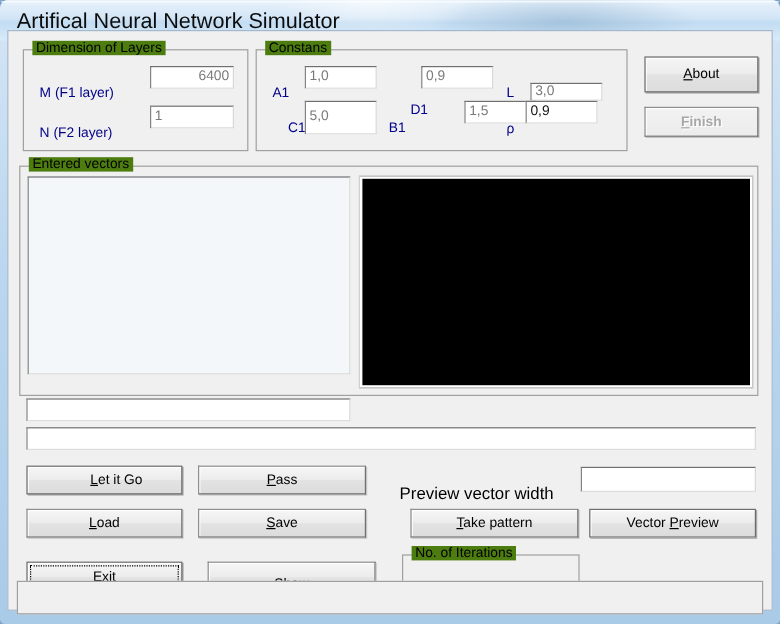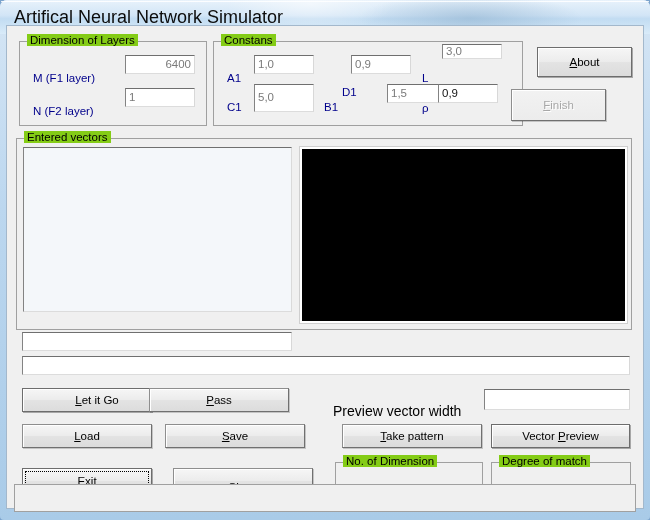--- a/index.html
+++ b/index.html
@@ -43,21 +43,21 @@
   }
 
   
   .group{
     position:absolute;box-sizing:border-box;
     border:1px solid #a0a0a0;
     border-radius:0;
   }
   .group > .legend{
     position:absolute;top:-8px;left:7px;
-    background:#84cc16;
+    background:#4d7c0f;
     padding:0 3px;
     font-size:11.5px;color:#000;white-space:nowrap;
   }
 
   .field{
     position:absolute;box-sizing:border-box;
     background:#fff;
     border:1px solid #8c8c8c;
     border-top-color:#6f6f6f;border-left-color:#838383;
     border-right-color:#d8d8d8;border-bottom-color:#dcdcdc;
@@ -139,55 +139,55 @@
     <div class="group" style="left:206px;top:15px;width:310px;height:85px;">
       <span class="legend">Constans</span>
 
       <span class="label" style="left:13px;top:18px;">A1</span>
       <div class="field" style="left:40px;top:13px;width:60px;height:19px;">1,0</div>
 
       <span class="label" style="left:110px;top:32px;padding-left:18px;">D1</span>
       <div class="field" style="left:137px;top:13px;width:60px;height:19px;">0,9</div>
 
       <span class="label" style="left:208px;top:18px;">L</span>
-      <div class="field" style="left:228px;top:2px;width:60px;height:15px;">3,0</div>
-
-      <span class="label" style="left:13px;top:47px;">C1</span>
+      <div class="field" style="left:228px;top:27px;width:60px;height:15px;">3,0</div>
+
+      <span class="label" style="left:26px;top:47px;">C1</span>
       <div class="field" style="left:40px;top:42px;width:60px;height:28px;">5,0</div>
 
       <span class="label" style="left:110px;top:47px;">B1</span>
       <div class="field" style="left:137px;top:42px;width:60px;height:19px;margin-left:36px;">1,5</div>
 
       <span class="label" style="left:208px;top:48px;">ρ</span>
       <div class="field dark" style="left:224px;top:42px;width:60px;height:19px;">0,9</div>
     </div>
 
     <div class="btn defaultbtn" style="left:530px;top:21px;width:95px;height:30px;">
       <span><u>A</u><span>bout</span></span>
     </div>
-    <div class="btn disabled" style="left:504px;top:63px;width:95px;height:32px;">
+    <div class="btn disabled" style="left:530px;top:63px;width:95px;height:25px;font-weight:bold;">
       <span><u>F</u><span>inish</span></span>
     </div>
 
     <div class="group" style="left:9px;top:112px;width:616px;height:192px;">
       <span class="legend">Entered vectors</span>
 
       <div class="listbox" style="left:6px;top:8px;width:269px;height:165px;"></div>
 
       <div class="blackpanel" style="left:283px;top:8px;width:327px;height:176px;"></div>
     </div>
 
     <div class="field empty" style="left:15px;top:306px;width:270px;height:19px;"></div>
 
     <div class="field empty" style="left:15px;top:330px;width:608px;height:19px;"></div>
 
     <div class="btn defaultbtn" style="left:15px;top:362px;width:130px;height:24px;padding-left:20px;">
       <span><u>L</u><span>et it Go</span></span>
     </div>
-    <div class="btn" style="left:142px;top:362px;width:140px;height:24px;">
+    <div class="btn" style="left:158px;top:362px;width:140px;height:24px;">
       <span><u>P</u><span>ass</span></span>
     </div>
     <div class="btn" style="left:15px;top:398px;width:130px;height:24px;">
       <span><u>L</u><span>oad</span></span>
     </div>
     <div class="btn" style="left:158px;top:398px;width:140px;height:24px;">
       <span><u>S</u><span>ave</span></span>
     </div>
 
     <span class="label plain" style="left:326px;top:365px;">Preview vector width</span>
@@ -202,28 +202,24 @@
 
     <div class="btn defaultbtn" style="left:15px;top:442px;width:130px;height:26px;">
       <span class="focusring"></span>
       <span><u>E</u><span>xit</span></span>
     </div>
     <div class="btn" style="left:166px;top:442px;width:140px;height:26px;align-items:flex-end;">
       <span>Show</span>
     </div>
 
     <div class="group" style="left:328px;top:436px;width:148px;height:36px;">
-      <span class="legend">No. of Dimension</span>
+      <span class="legend">No. of Iterations</span>
       <span class="legend" style="left:6px;top:14px;background:transparent;color:#000;"></span>
     </div>
 
-    <div class="group" style="left:484px;top:436px;width:140px;height:36px;">
-      <span class="legend">Degree of match</span>
-      <span class="legend" style="left:6px;top:14px;background:transparent;color:#000;"></span>
-    </div>
 
     <div class="group" style="left:9px;top:478px;width:616px;height:0px;border-top:1px solid #a0a0a0;border-left:none;border-right:none;border-bottom:none;"></div>
   </div>
 
   <div class="group" style="left:14px;top:484px;width:622px;height:28px;background:#f0f0f0;">
     <span class="legend" style="top:6px;left:6px;background:transparent;"></span>
   </div>
 
 </div>
 

